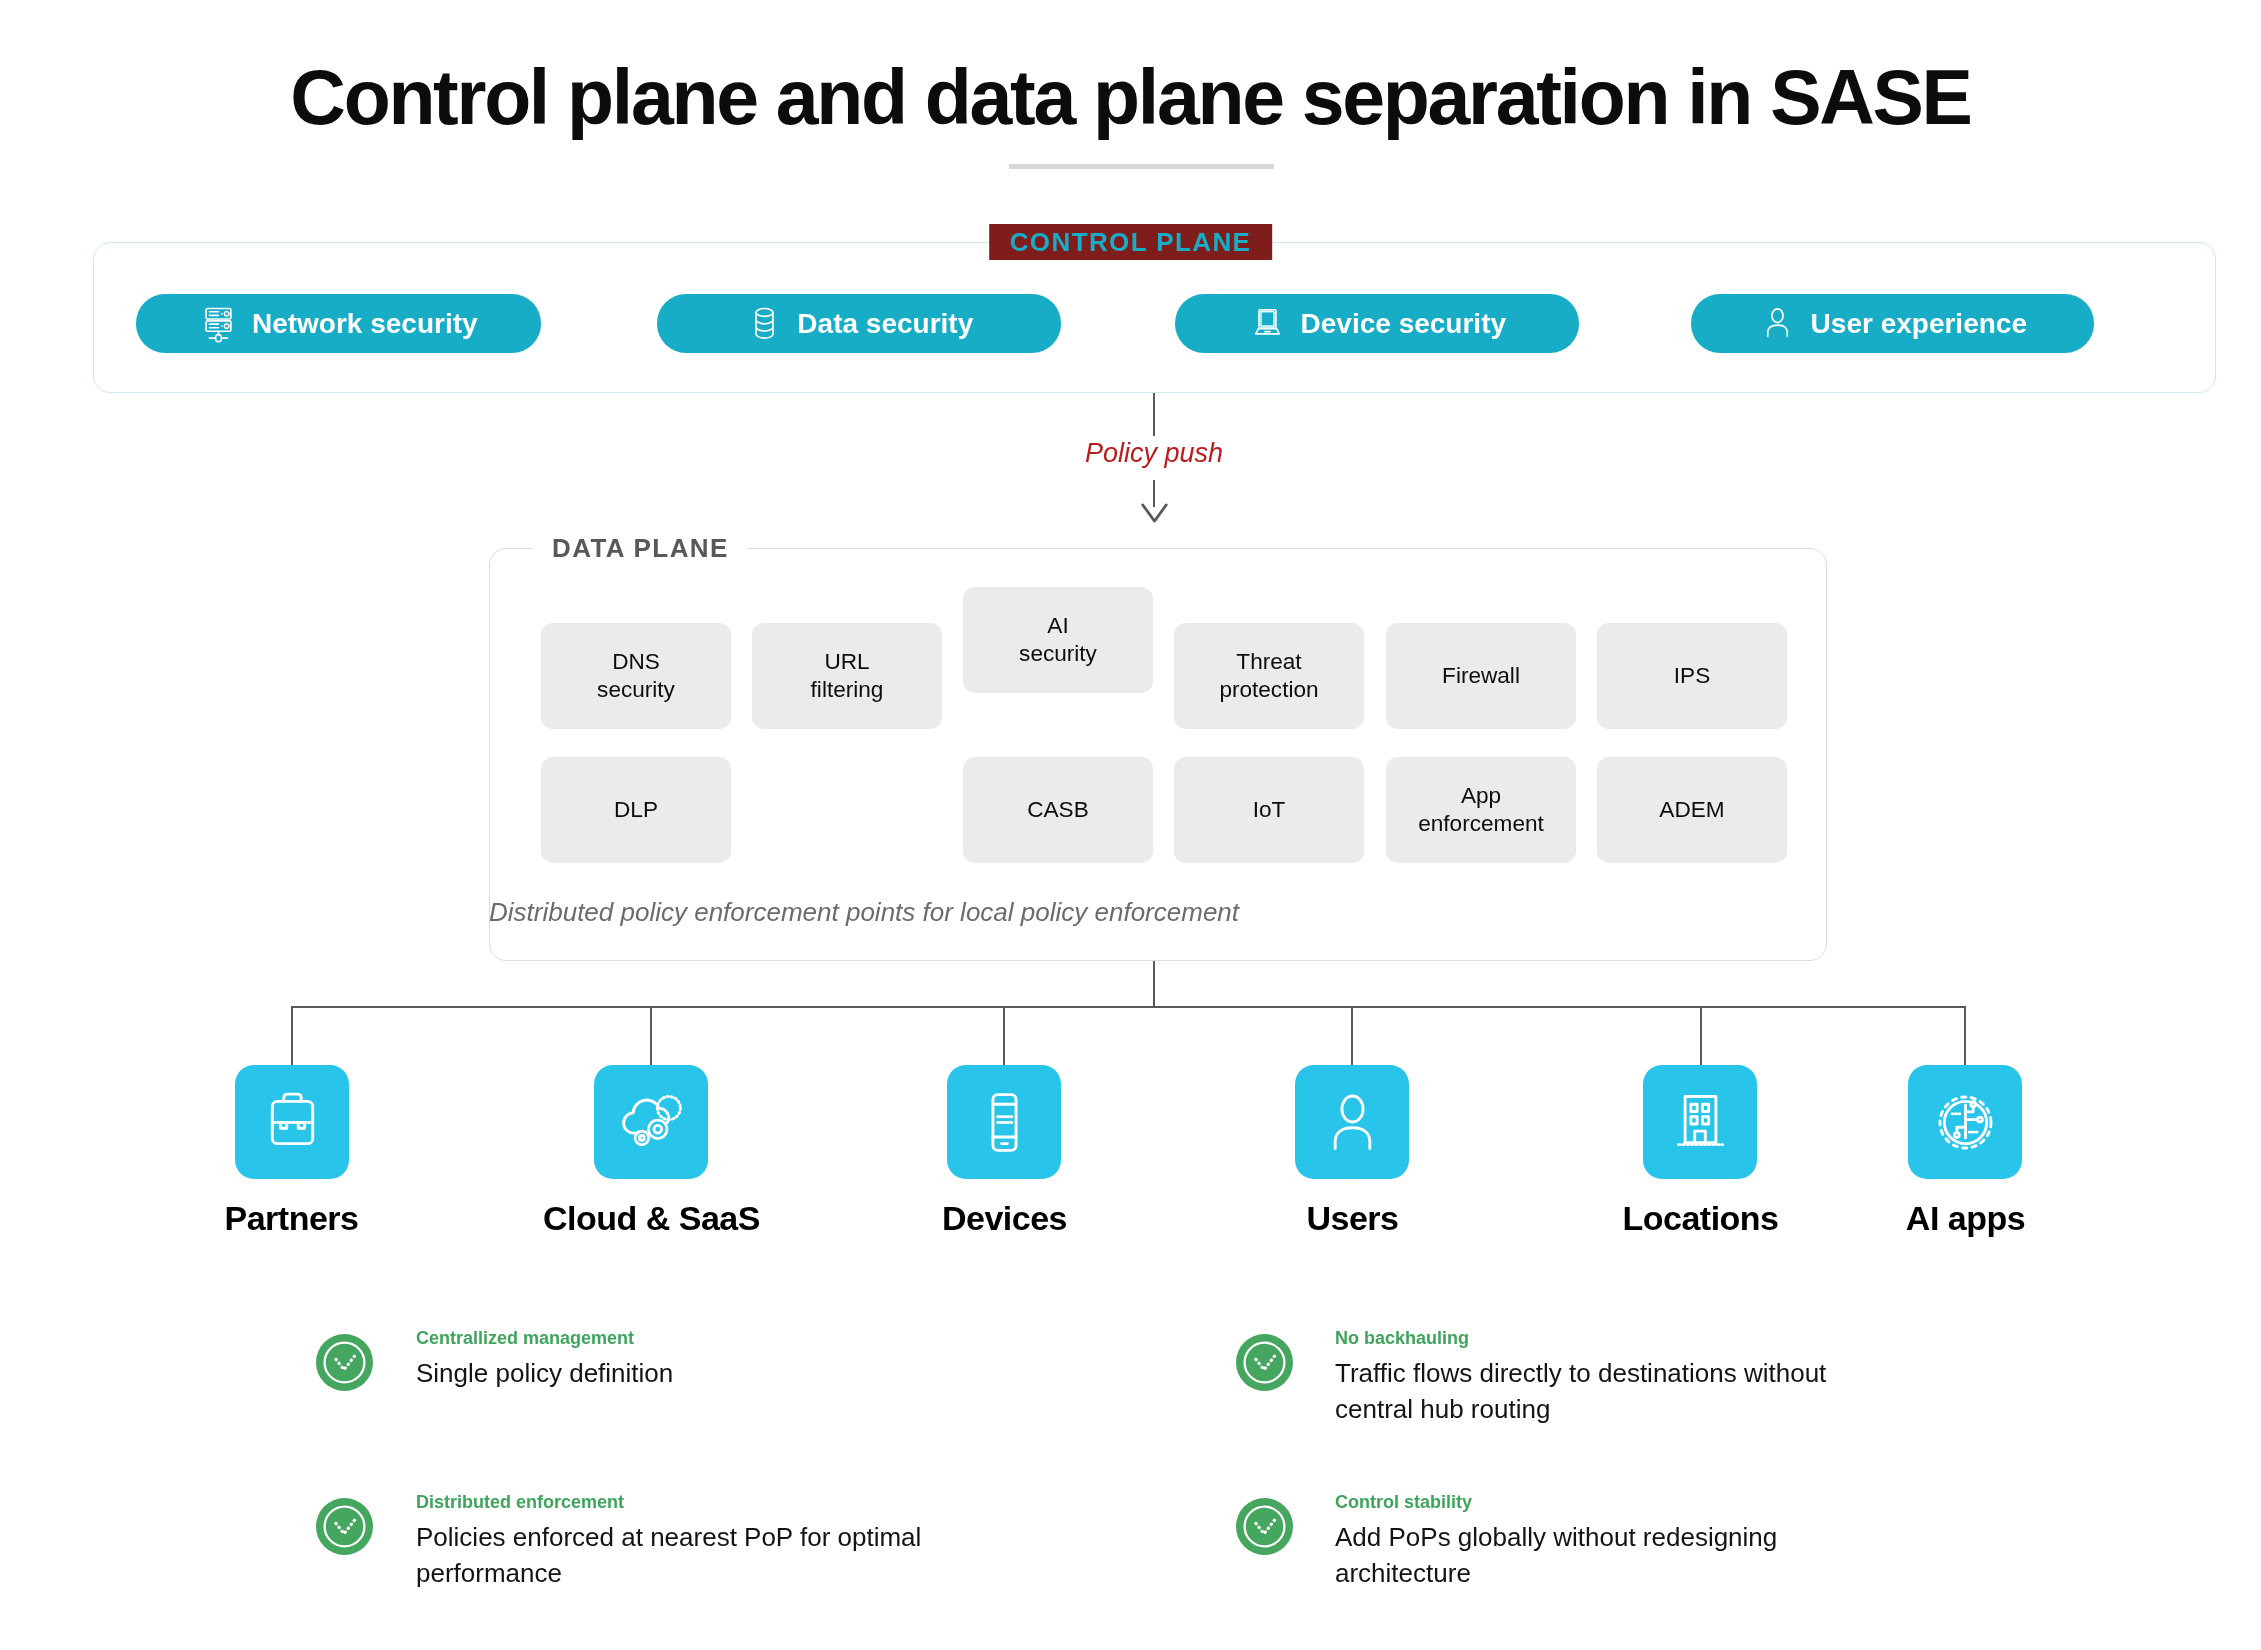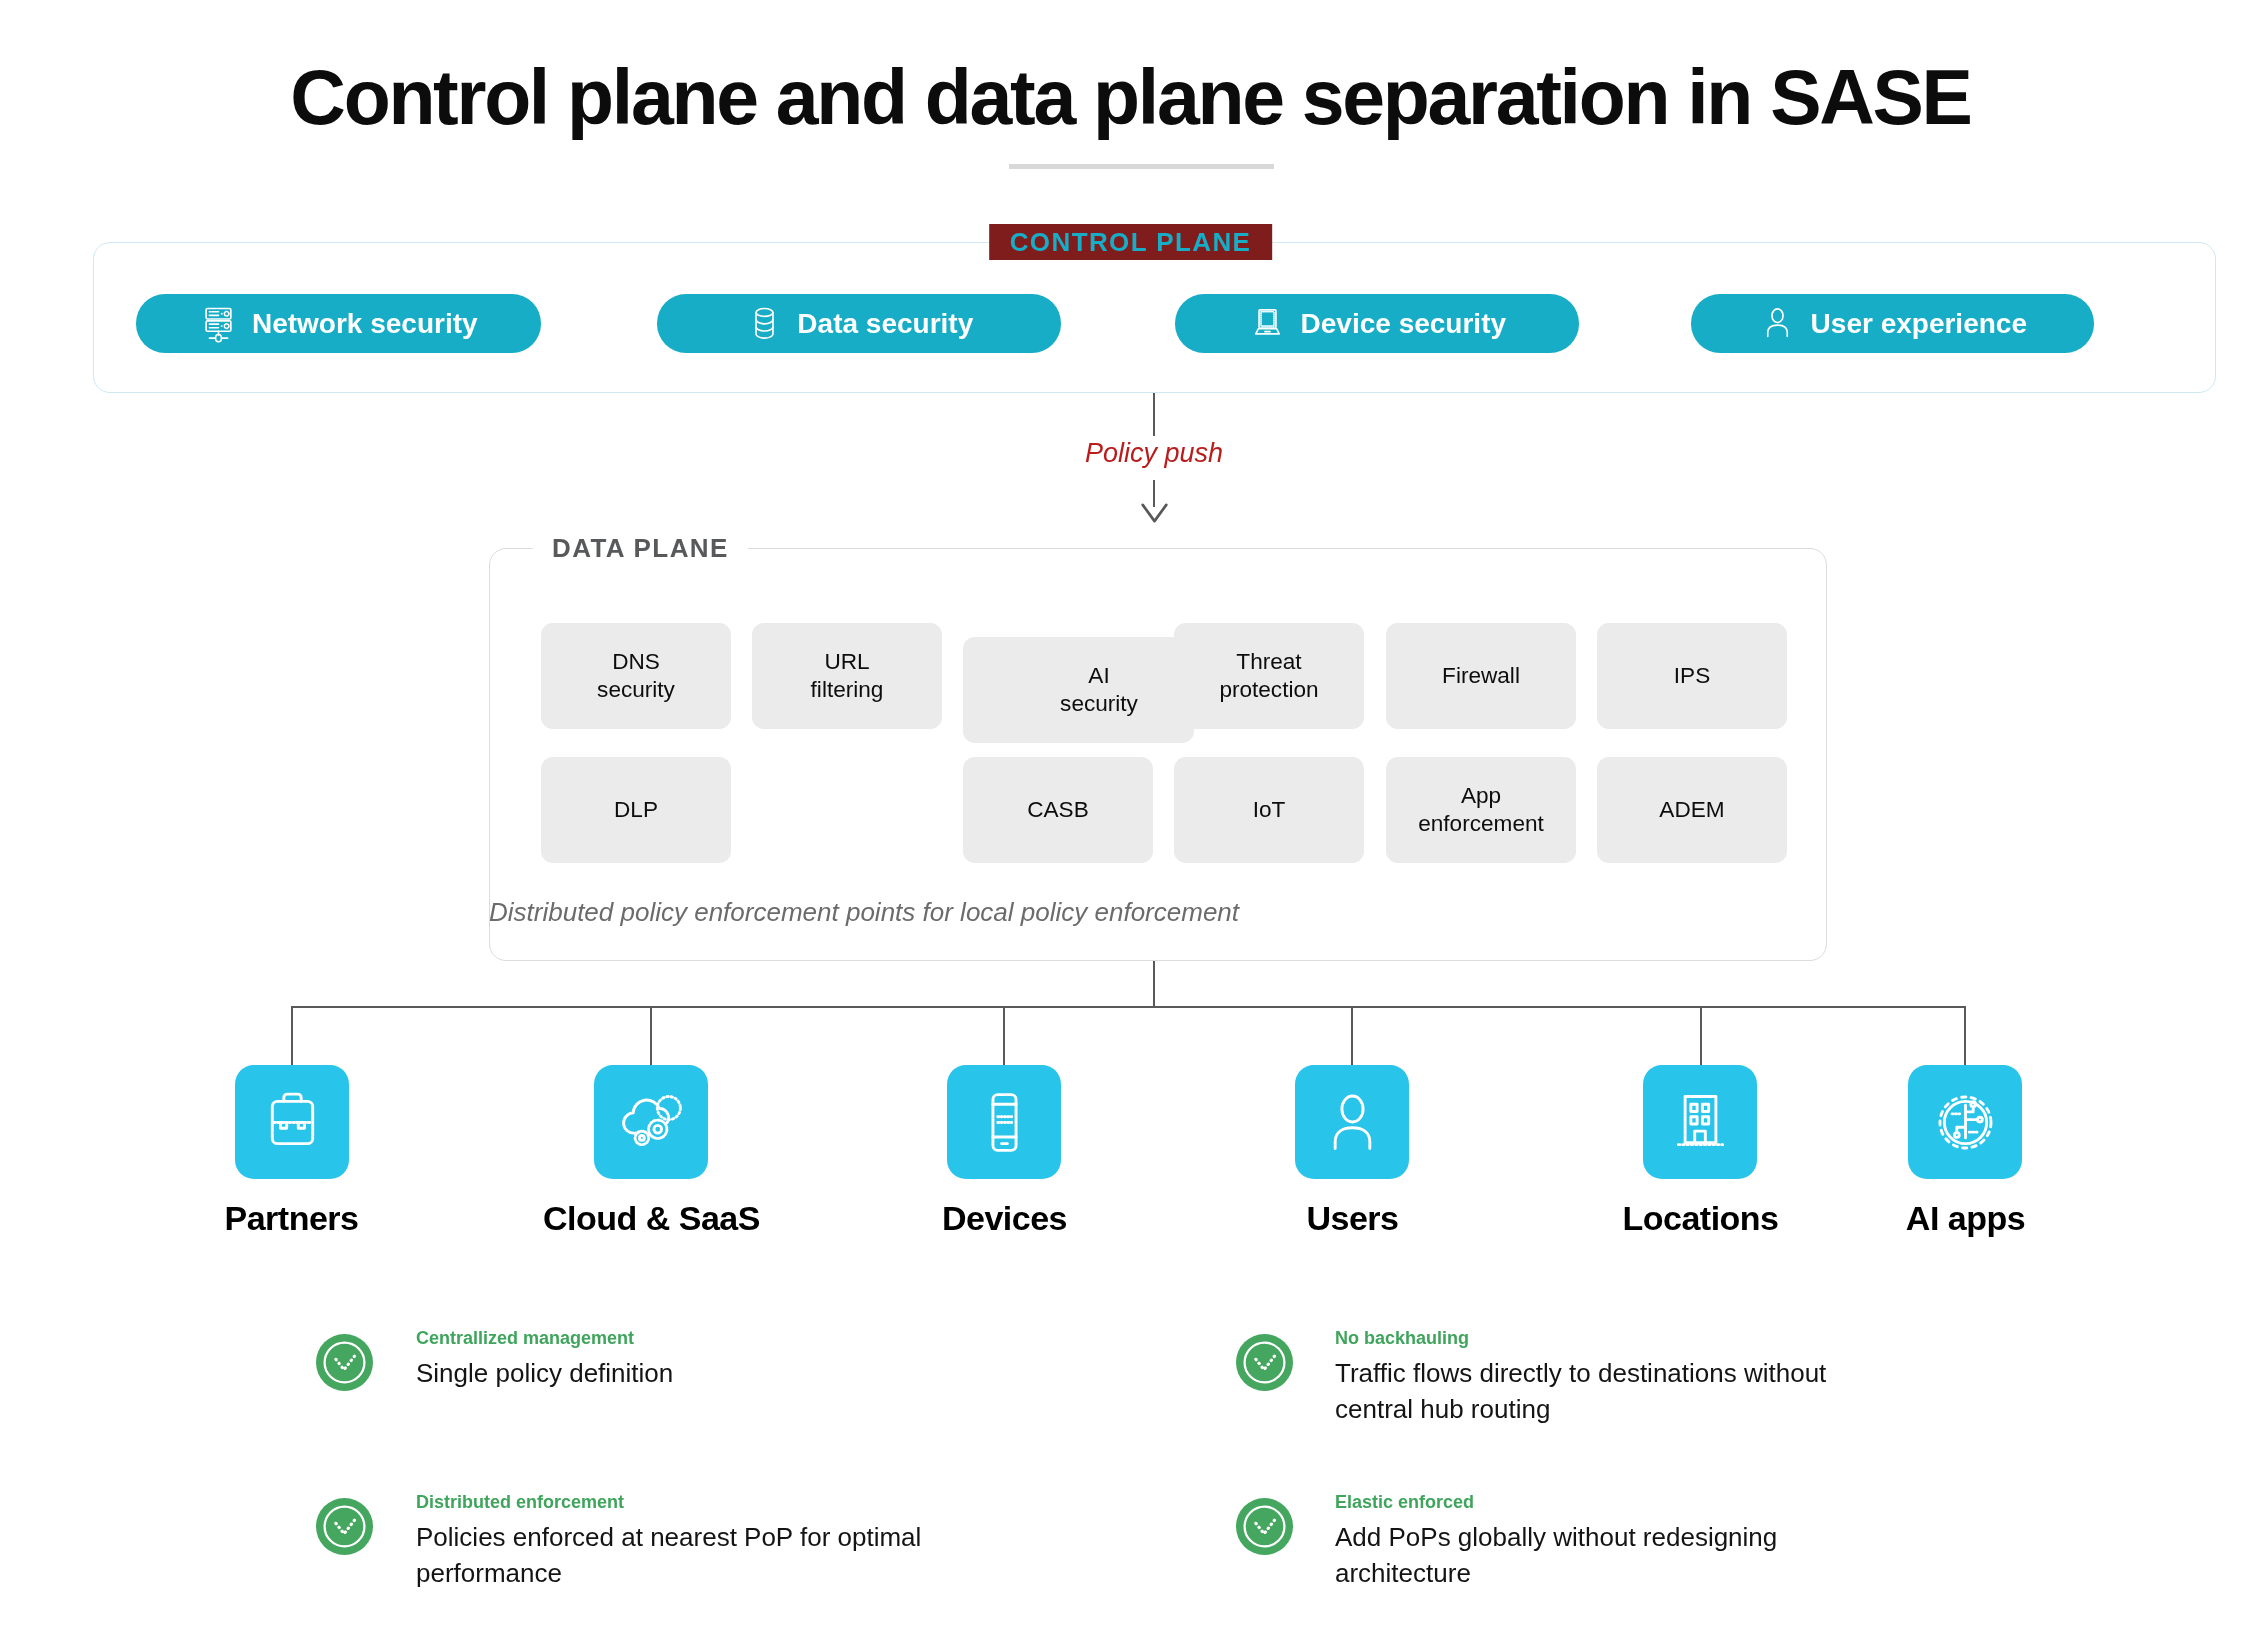--- a/index.html
+++ b/index.html
@@ -124,21 +124,21 @@
     <polyline points="6,4 32,40 58,4" fill="none" stroke="#58595b" stroke-width="6" stroke-linecap="round" stroke-linejoin="round"></polyline>
   </svg>
 
   <div class="dp-box"></div>
   <div class="dp-label">DATA PLANE</div>
 
   <div class="cell" style="left:541px;top:623px;">DNS
 security</div>
   <div class="cell" style="left:752px;top:623px;">URL
 filtering</div>
-  <div class="cell" style="left:963px;top:637px;padding-left:41px;">AI
+  <div class="cell" style="left:963px;top:587px;">AI
 security</div>
   <div class="cell" style="left:1174px;top:623px;">Threat
 protection</div>
   <div class="cell" style="left:1386px;top:623px;">Firewall</div>
   <div class="cell" style="left:1597px;top:623px;">IPS</div>
   <div class="cell" style="left:541px;top:757px;">DLP</div>
   <div class="cell" style="left:963px;top:757px;">CASB</div>
   <div class="cell" style="left:1174px;top:757px;">IoT</div>
   <div class="cell" style="left:1386px;top:757px;">App
 enforcement</div>
@@ -267,19 +267,19 @@
     <div class="benefit-body">Policies enforced at nearest PoP for optimal
 performance</div>
   </div>
 
   <svg class="benefit-check" style="left:1236px;top:1498px;" viewBox="0 0 126 126">
     <circle cx="63" cy="63" r="63" fill="#45a75f"></circle>
     <circle cx="63" cy="63" r="44" fill="none" stroke="#fff" stroke-width="5"></circle>
     <polyline points="44,56 62,79 85,49" fill="none" stroke="#fff" stroke-width="7" stroke-dasharray="1 10" stroke-linecap="round" stroke-linejoin="round"></polyline>
   </svg>
   <div class="benefit-text" style="left:1335px;top:1492px;">
-    <div class="benefit-heading">Elastic enforced</div>
+    <div class="benefit-heading">Control stability</div>
     <div class="benefit-body">Add PoPs globally without redesigning
 architecture</div>
   </div>
 
 </div>
 
 
 </body></html>

